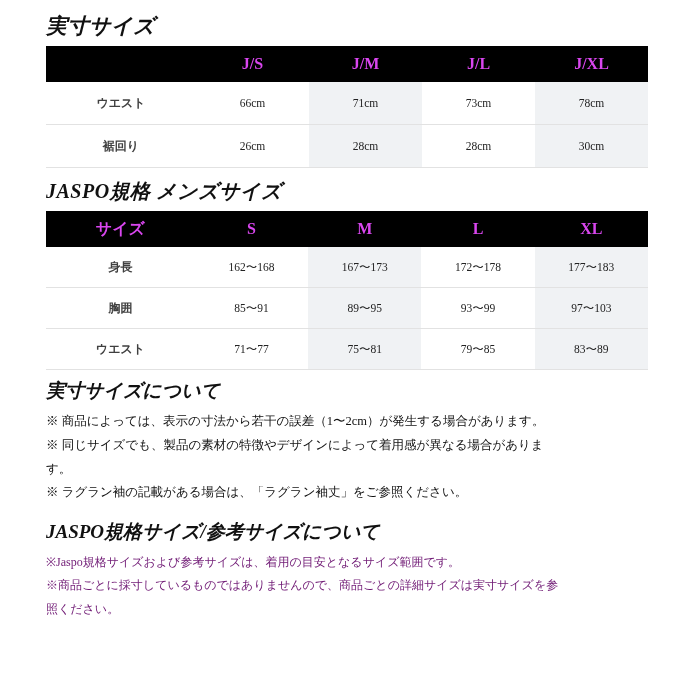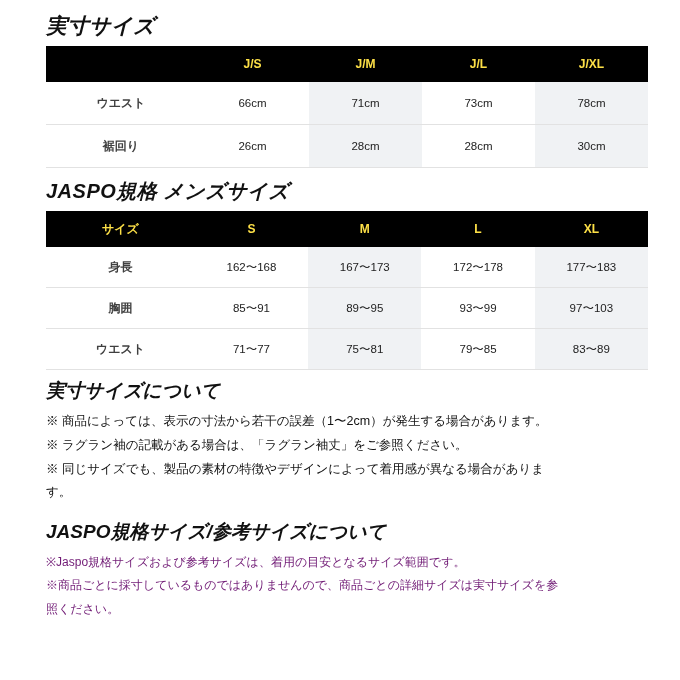--- a/index.html
+++ b/index.html
@@ -13,20 +13,21 @@
     font-family: "Liberation Sans", sans-serif;
     color: #111111;
     overflow: hidden;
   }
   .page {
     width: 562px;
     height: 680px;
     position: relative;
     box-sizing: border-box;
     padding: 0 0 0 0;
+    font-family: Liberation Serif, serif;
   }
   .heading {
     font-size: 20px;
     font-weight: bold;
     letter-spacing: 0.5px;
     color: #111111;
     margin: 0;
     padding: 10px 0 6px 46px;
     font-style: italic;
   }
@@ -46,22 +47,22 @@
   }
   table.size th, table.size td {
     text-align: center;
     vertical-align: middle;
     font-size: 11.5px;
     height: 42px;
     padding: 0;
   }
   table.size thead th {
     background: #000000;
-    color: #fde047;
-    font-size: 12px;
+    color: #d946ef;
+    font-size: 16px;
     font-weight: bold;
     height: 36px;
     border: none;
   }
   table.size thead th.corner {
     background: #000000;
   }
   table.size tbody th {
     font-weight: bold;
     font-size: 12px;
@@ -189,22 +190,22 @@
         <td class="shade">75〜81</td>
         <td>79〜85</td>
         <td class="shade">83〜89</td>
       </tr>
     </tbody>
   </table>
 
   <h2 class="sec-heading">実寸サイズについて</h2>
   <div class="notes">
     <div class="note">※ 商品によっては、表示の寸法から若干の誤差（1〜2cm）が発生する場合があります。</div>
+    <div class="note">※ 同じサイズでも、製品の素材の特徴やデザインによって着用感が異なる場合があります。</div>
     <div class="note">※ ラグラン袖の記載がある場合は、「ラグラン袖丈」をご参照ください。</div>
-    <div class="note">※ 同じサイズでも、製品の素材の特徴やデザインによって着用感が異なる場合があります。</div>
   </div>
 
   <div class="spacer-sm"></div>
 
   <h2 class="sec-heading">JASPO規格サイズ/参考サイズについて</h2>
   <div class="notes">
     <div class="note2">※Jaspo規格サイズおよび参考サイズは、着用の目安となるサイズ範囲です。</div>
     <div class="note2">※商品ごとに採寸しているものではありませんので、商品ごとの詳細サイズは実寸サイズを参照ください。</div>
 
   </div>

